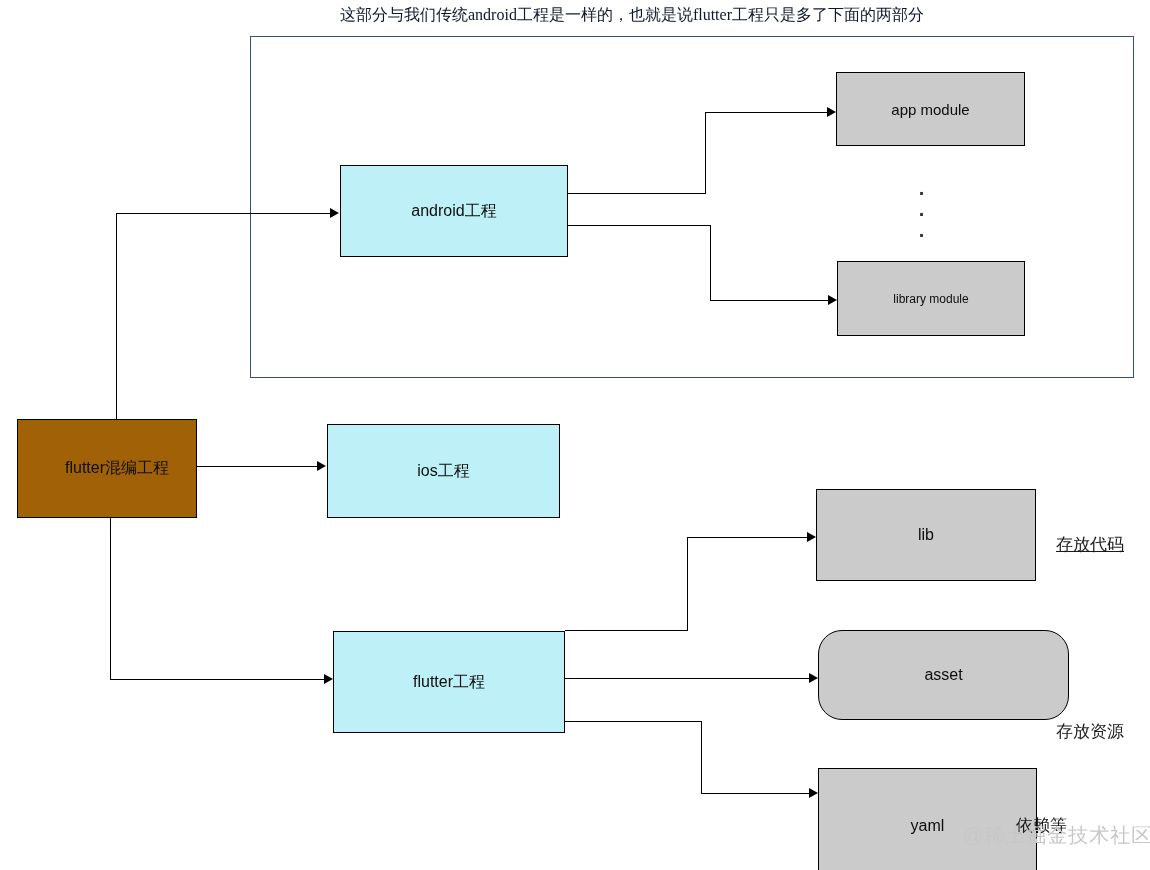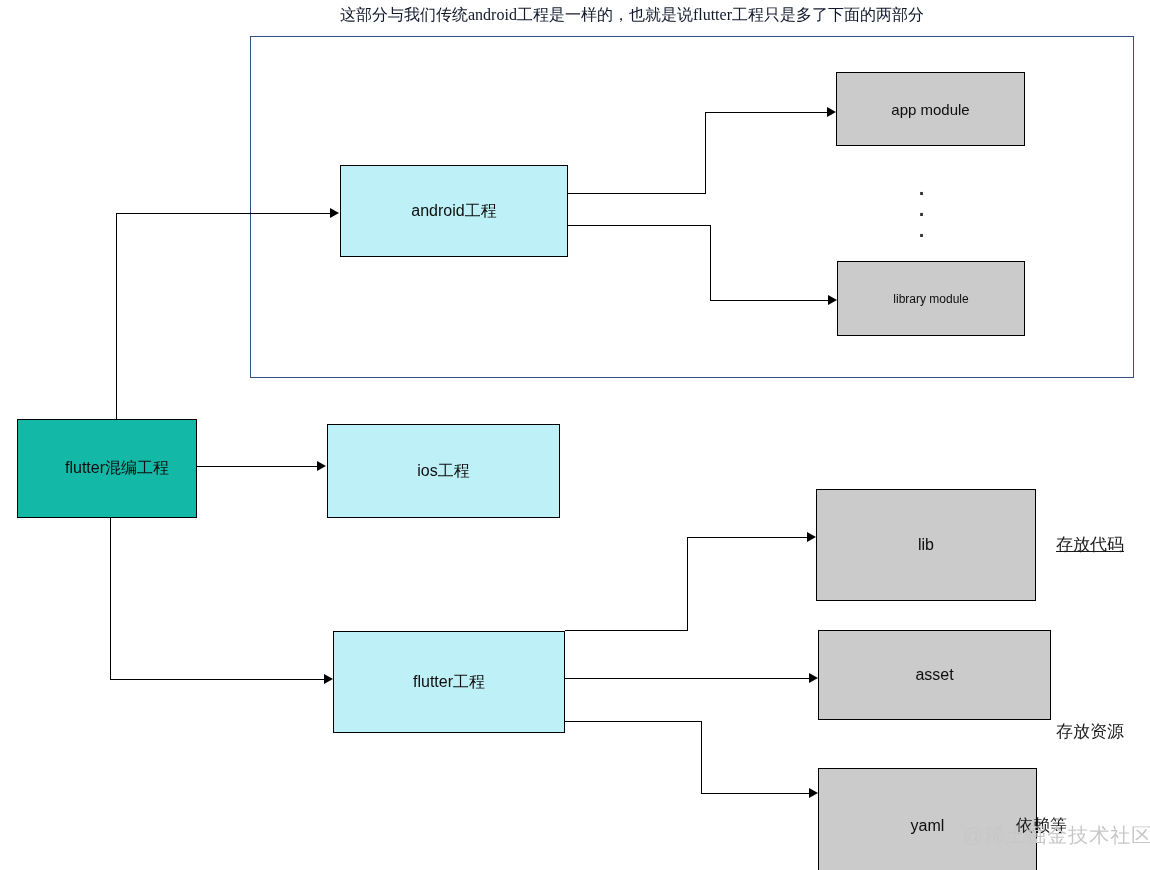--- a/index.html
+++ b/index.html
@@ -3,21 +3,21 @@
 <meta charset="utf-8">
 <style>
   html,body{margin:0;padding:0;background:#fff;}
   .canvas{position:relative;width:1150px;height:870px;background:#ffffff;overflow:hidden;
           font-family:"Liberation Sans","DejaVu Sans",sans-serif;color:#111;}
   .title{position:absolute;left:340px;top:5px;font-size:16px;white-space:nowrap;color:#0f172a;font-family:Liberation Serif, serif;}
   .frame{position:absolute;left:250px;top:36px;width:882px;height:340px;border:1.5px solid #31507F;background:transparent;}
   .box{position:absolute;display:flex;align-items:center;justify-content:center;
        border:1px solid #000;font-size:16px;color:#0d0d0d;box-sizing:border-box;text-align:center;}
   .cyan{background:#BEF1F7;}
-  .bright{background:#14b8a6;padding-left:20px;}
+  .bright{background:#a16207;padding-left:20px;}
   .gray{background:#CBCBCB;}
   .line{position:absolute;background:#000;}
   .arrow{position:absolute;width:0;height:0;border-top:5px solid transparent;
          border-bottom:5px solid transparent;border-left:9px solid #000;}
   .note{position:absolute;font-size:17px;color:#1a1a1a;white-space:nowrap;}
   .dots{position:absolute;left:912px;top:183px;width:20px;display:flex;flex-direction:column;
         align-items:center;font-size:20px;line-height:21px;font-weight:bold;color:#333;}
   .watermark{position:absolute;left:963px;top:822px;font-size:20px;color:#c7c7c7;
              white-space:nowrap;letter-spacing:1px;}
 </style>
@@ -47,25 +47,25 @@
   </div>
 
   <div class="box gray" style="left:836px;top:72px;width:189px;height:74px;font-size:15px;">
     <span>app module</span>
   </div>
 
   <div class="box gray" style="left:837px;top:261px;width:188px;height:75px;font-size:12px;">
     <span>library module</span>
   </div>
 
-  <div class="box gray" style="left:816px;top:489px;width:220px;height:112px;">
+  <div class="box gray" style="left:816px;top:489px;width:220px;height:92px;">
     <span>lib</span>
   </div>
 
-  <div class="box gray" style="left:818px;top:630px;width:233px;height:90px;">
+  <div class="box gray" style="left:818px;top:630px;width:251px;height:90px;border-radius:24px;">
     <span>asset</span>
   </div>
 
   <div class="box gray" style="left:818px;top:768px;width:219px;height:116px;">
     <span>yaml</span>
   </div>
 
   <div class="dots">
     <span>·</span>
     <span>·</span>

